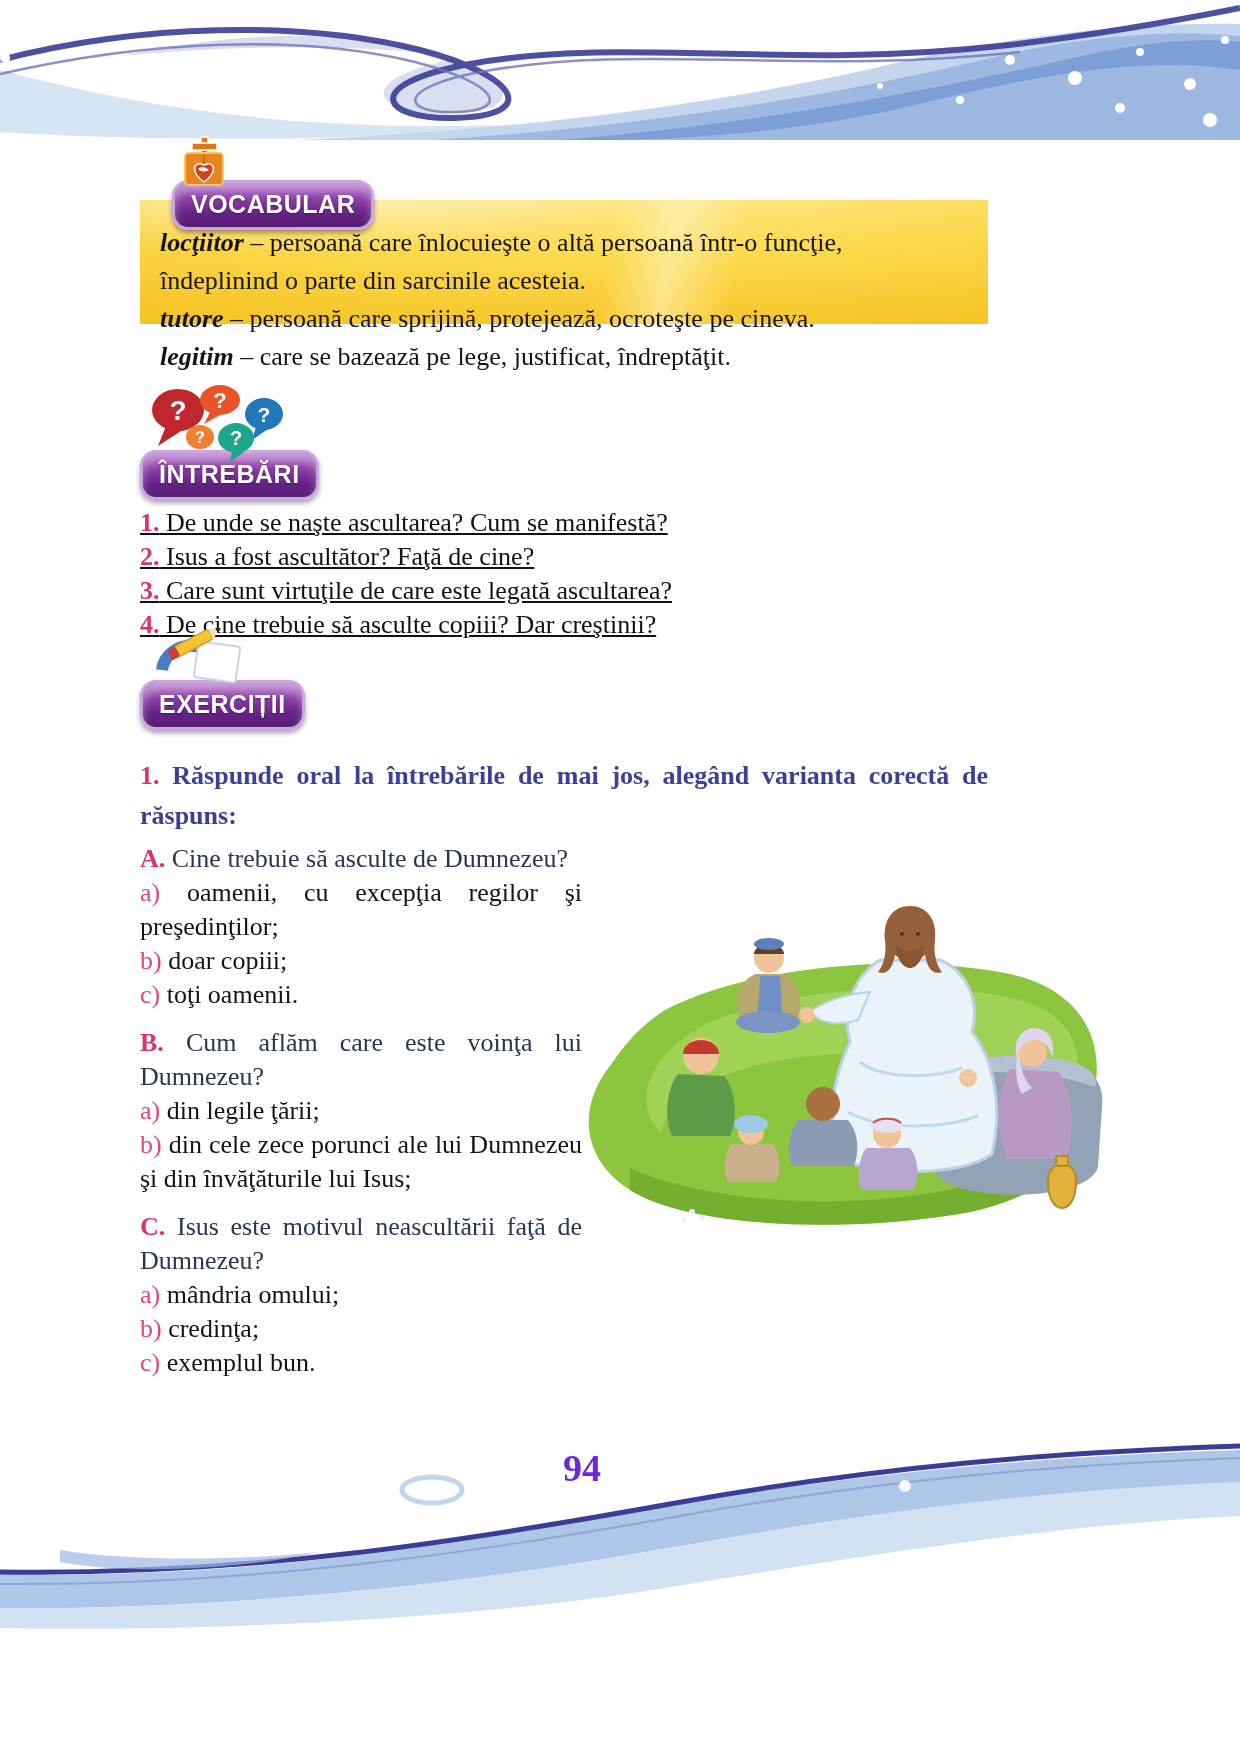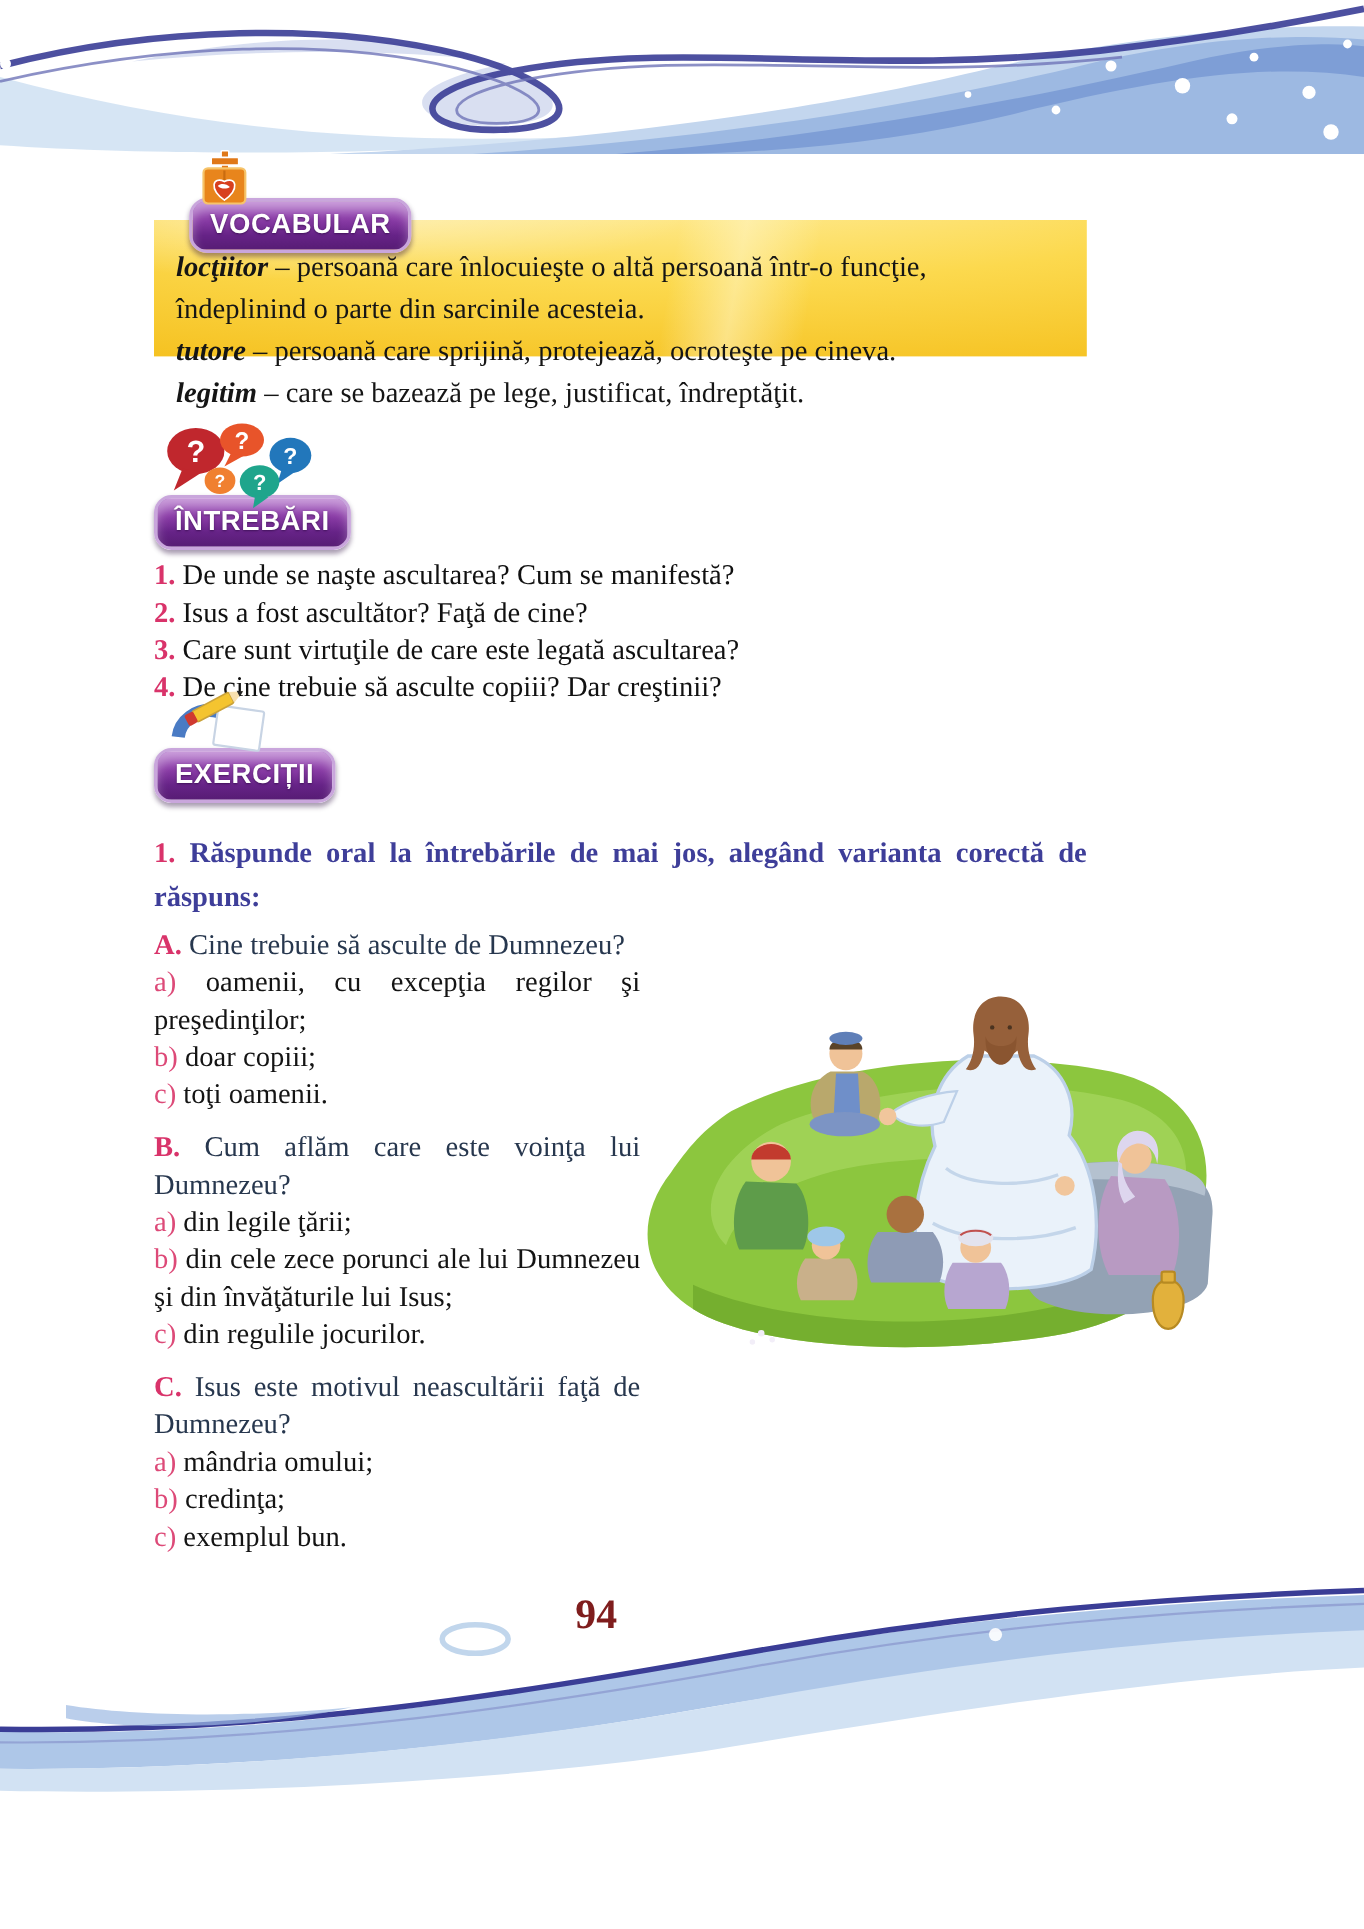--- a/index.html
+++ b/index.html
@@ -30,21 +30,21 @@
       radial-gradient(ellipse 90% 120% at 18% -10%, rgba(255,255,255,.55), rgba(255,255,255,0) 45%),
       linear-gradient(100deg, rgba(255,255,255,0) 55%, rgba(255,246,200,.55) 62%, rgba(255,255,255,0) 70%),
       radial-gradient(ellipse 140% 170% at 55% -30%, #ffefa6 0%, #fcd94e 45%, #f3ba12 100%);
     box-sizing:border-box;padding:24px 22px 0 20px;
     font-size:26px;line-height:38px;color:#151515;
   }
   .vocab-entry{margin:0;}
   .vocab-term{font-weight:bold;font-style:italic;}
   
   .questions{position:absolute;left:140px;top:506px;width:860px;font-size:26px;line-height:34px;}
-  .q-row{margin:0;}
+  .q-row{margin:0;text-decoration:underline;}
   .q-num{color:#d9336a;font-weight:bold;}
   
   .exercise-body{position:absolute;left:140px;top:740px;width:848px;padding-top:16px;}
   .exercise-body p{margin:0;}
   .instruction{
     font-weight:bold;color:#3e3e99;font-size:26px;line-height:40px;
     text-align:justify;margin-bottom:6px !important;
   }
   .ex-num{color:#d9336a;}
   .section-q{
@@ -52,21 +52,21 @@
     text-align:justify;margin-top:14px !important;
   }
   .section-q.first{margin-top:4px !important;}
   .sec-letter{color:#d9336a;font-weight:bold;}
   .opt{width:442px;font-size:26px;line-height:34px;text-align:justify;color:#141414;}
   .opt-letter{color:#dd4a78;}
   .illustration{position:absolute;left:430px;top:142px;width:538px;height:352px;}
   
   .page-number{
     position:absolute;left:0;top:1446px;width:1084px;text-align:center;
-    font-size:38px;font-weight:bold;color:#7f1d1d;z-index:3;
+    font-size:38px;font-weight:bold;color:#6d28d9;z-index:3;padding-left:40px;
   }
 </style>
 </head>
 <body>
 
 <div class="page">
 
   <svg class="header-wave" viewBox="0 0 1240 140" preserveAspectRatio="none">
     <path d="M0,70 C180,118 340,132 540,124 C400,142 150,142 0,132 Z" fill="#cfe0f2" opacity="0.85"></path>
     <path d="M300,140 C560,128 760,96 900,62 C1020,34 1140,22 1240,24 L1240,140 Z" fill="#c3d6ee"></path>
@@ -154,21 +154,20 @@
     <p class="instruction"><span class="ex-num">1.</span> <span>Răspunde oral la întrebările de mai jos, alegând varianta corectă de răspuns:</span></p>
 
     <p class="section-q first"><span class="sec-letter">A.</span> <span>Cine trebuie să asculte de Dumnezeu?</span></p>
     <p class="opt"><span class="opt-letter">a)</span> <span>oamenii, cu excepţia regilor şi preşedinţilor;</span></p>
     <p class="opt"><span class="opt-letter">b)</span> <span>doar copiii;</span></p>
     <p class="opt"><span class="opt-letter">c)</span> <span>toţi oamenii.</span></p>
 
     <p class="section-q"><span class="sec-letter">B.</span> <span>Cum aflăm care este voinţa lui Dumnezeu?</span></p>
     <p class="opt"><span class="opt-letter">a)</span> <span>din legile ţării;</span></p>
     <p class="opt"><span class="opt-letter">b)</span> <span>din cele zece porunci ale lui Dumnezeu şi din învăţăturile lui Isus;</span></p>
-    <p class="opt"><span class="opt-letter">c)</span> <span>din regulile jocurilor.</span></p>
 
     <p class="section-q"><span class="sec-letter">C.</span> <span>Isus este motivul neascultării faţă de Dumnezeu?</span></p>
     <p class="opt"><span class="opt-letter">a)</span> <span>mândria omului;</span></p>
     <p class="opt"><span class="opt-letter">b)</span> <span>credinţa;</span></p>
     <p class="opt"><span class="opt-letter">c)</span> <span>exemplul bun.</span></p>
 
     <svg class="illustration" viewBox="0 0 538 352">
 
       <g>
         <path d="M95,128 C180,84 330,70 440,92 C505,106 532,150 526,200 C540,250 500,308 400,330 C280,352 120,346 60,308 C10,276 8,224 40,184 C55,162 70,144 95,128 Z" fill="#8cc63e"></path>

